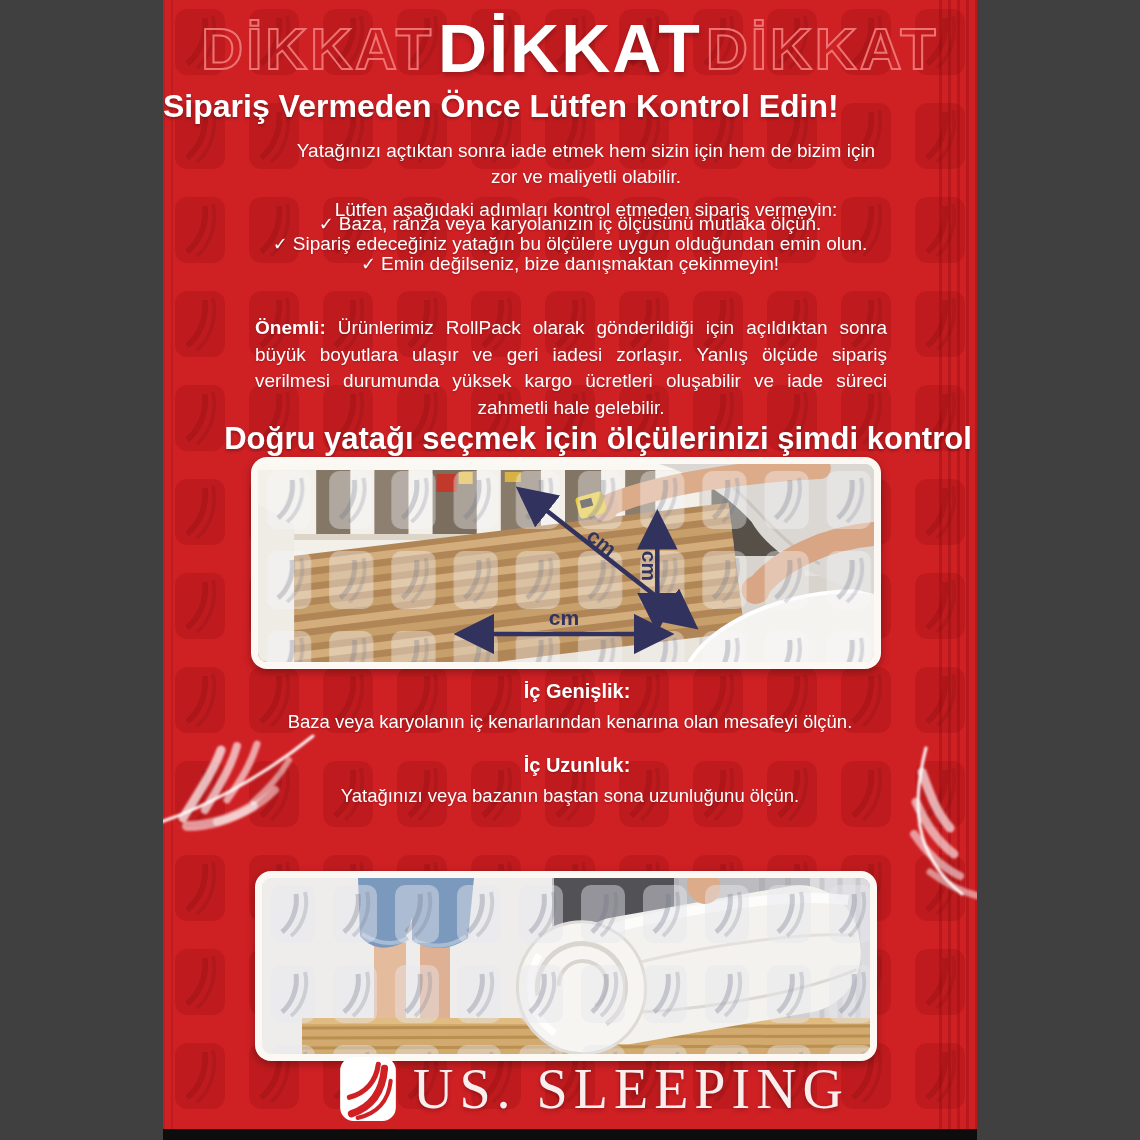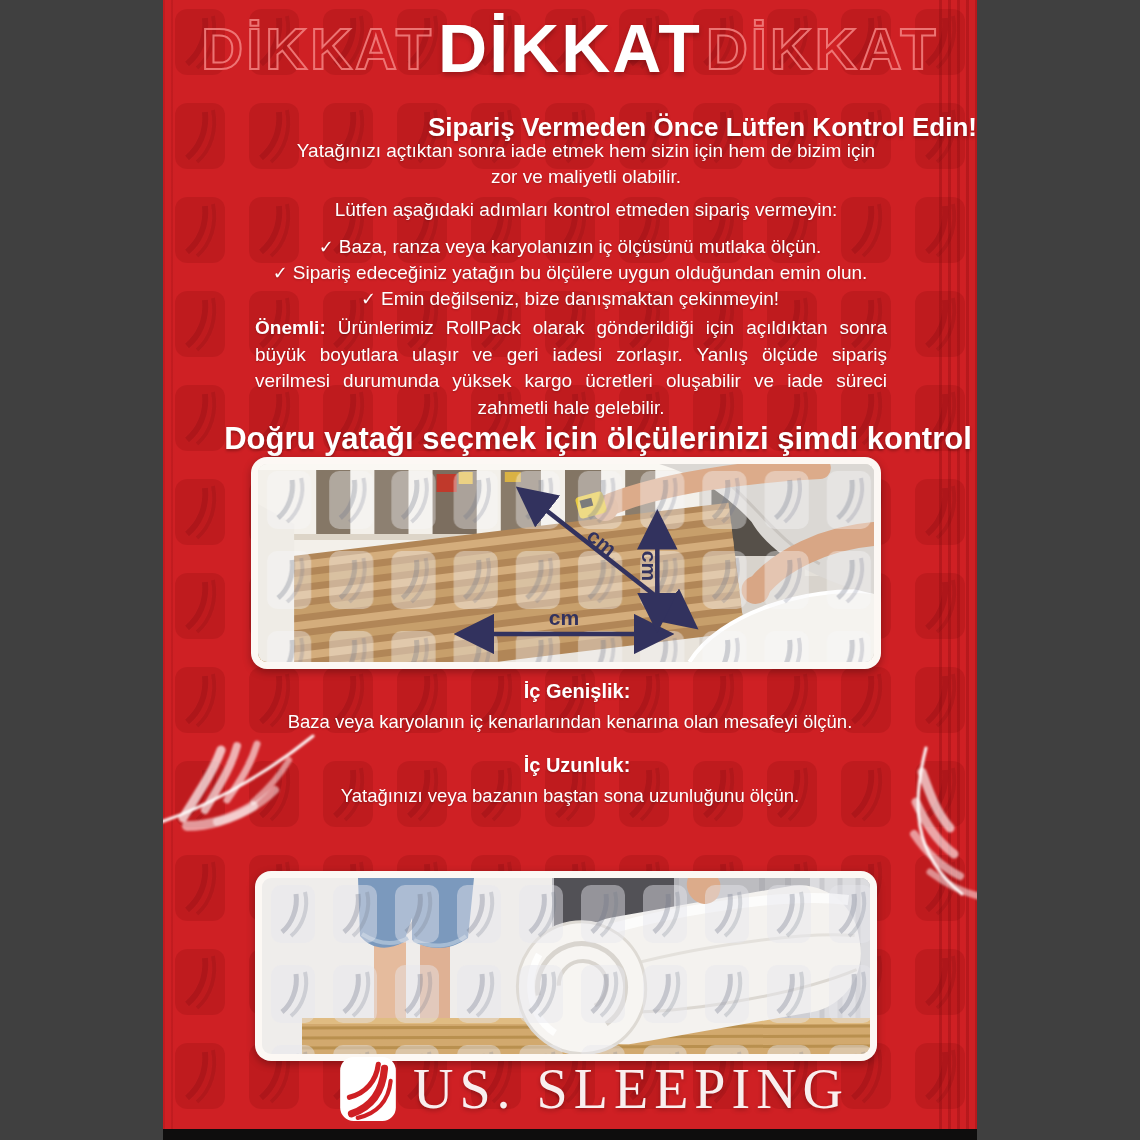--- a/index.html
+++ b/index.html
@@ -30,31 +30,31 @@
   }
   .dikkat-ghost{
     font-size:58px;font-weight:800;letter-spacing:3px;
     color:transparent;-webkit-text-stroke:2px rgba(243,132,130,.85);
   }
   .dikkat-main{
     font-size:68px;font-weight:800;letter-spacing:2px;color:#ffffff;
     text-shadow:0 3px 5px rgba(0,0,0,.25);margin:0 4px;
   }
   .subtitle{
-    position:absolute;top:88px;left:0;width:100%;text-align:right;
-    font-size:26px;font-weight:700;text-shadow:0 2px 3px rgba(0,0,0,.28);margin-top:24px;
+    position:absolute;top:88px;left:0;width:100%;text-align:left;
+    font-size:32px;font-weight:700;text-shadow:0 2px 3px rgba(0,0,0,.28);
   }
 
   .intro{position:absolute;top:138px;left:16px;width:100%;text-align:center;
     font-size:19px;line-height:26px;text-shadow:0 1px 2px rgba(0,0,0,.22);}
   .intro p{margin:0;}
   .intro .step-hint{margin-top:7px;}
 
-  .checklist{position:absolute;top:234px;left:0;width:100%;text-align:center;
-    font-size:19px;line-height:26px;text-shadow:0 1px 2px rgba(0,0,0,.22);}
+  .checklist{position:absolute;top:214px;left:0;width:100%;text-align:center;
+    font-size:19px;line-height:20px;text-shadow:0 1px 2px rgba(0,0,0,.22);}
   .check-line{display:block;}
   .check-mark{font-weight:800;font-size:18px;margin-right:5px;}
 
   .important{
     position:absolute;top:315px;left:92px;width:632px;
     font-size:19px;line-height:26.5px;text-align:justify;text-align-last:center;
     text-shadow:0 1px 2px rgba(0,0,0,.22);
   }
   .important .imp-label{font-weight:800;}
 

